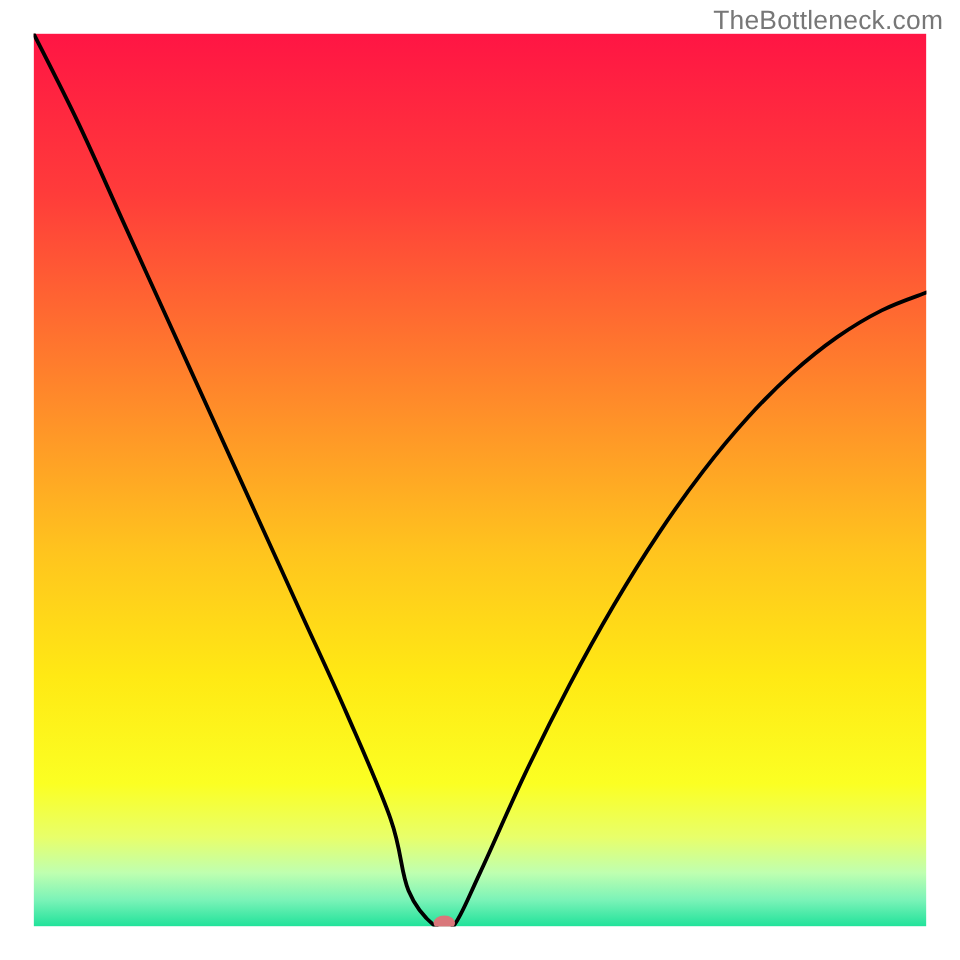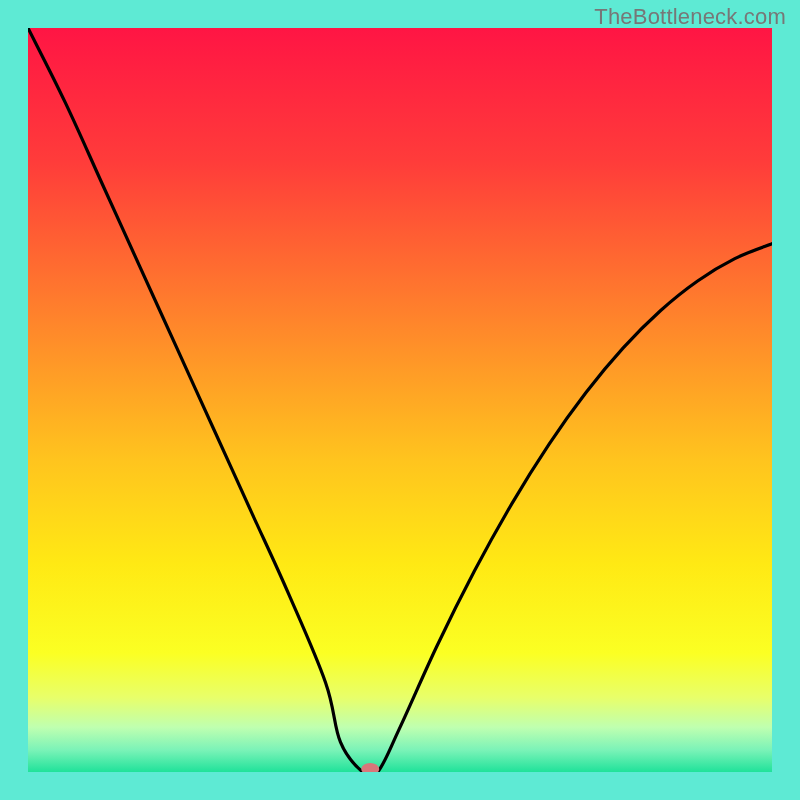--- a/index.html
+++ b/index.html
@@ -8,21 +8,21 @@
     width: 800px;
     height: 800px;
     overflow: hidden;
     background: #000;
     font-family: Arial, Helvetica, sans-serif;
   }
   .frame {
     position: relative;
     width: 800px;
     height: 800px;
-    background: #5eead4;
+    background: #ffffff;
     text-align: center;
   }
   .watermark {
     position: absolute;
     top: 4px;
     right: 14px;
     color: #777;
     font-size: 22px;
     font-weight: 500;
     letter-spacing: 0.2px;

